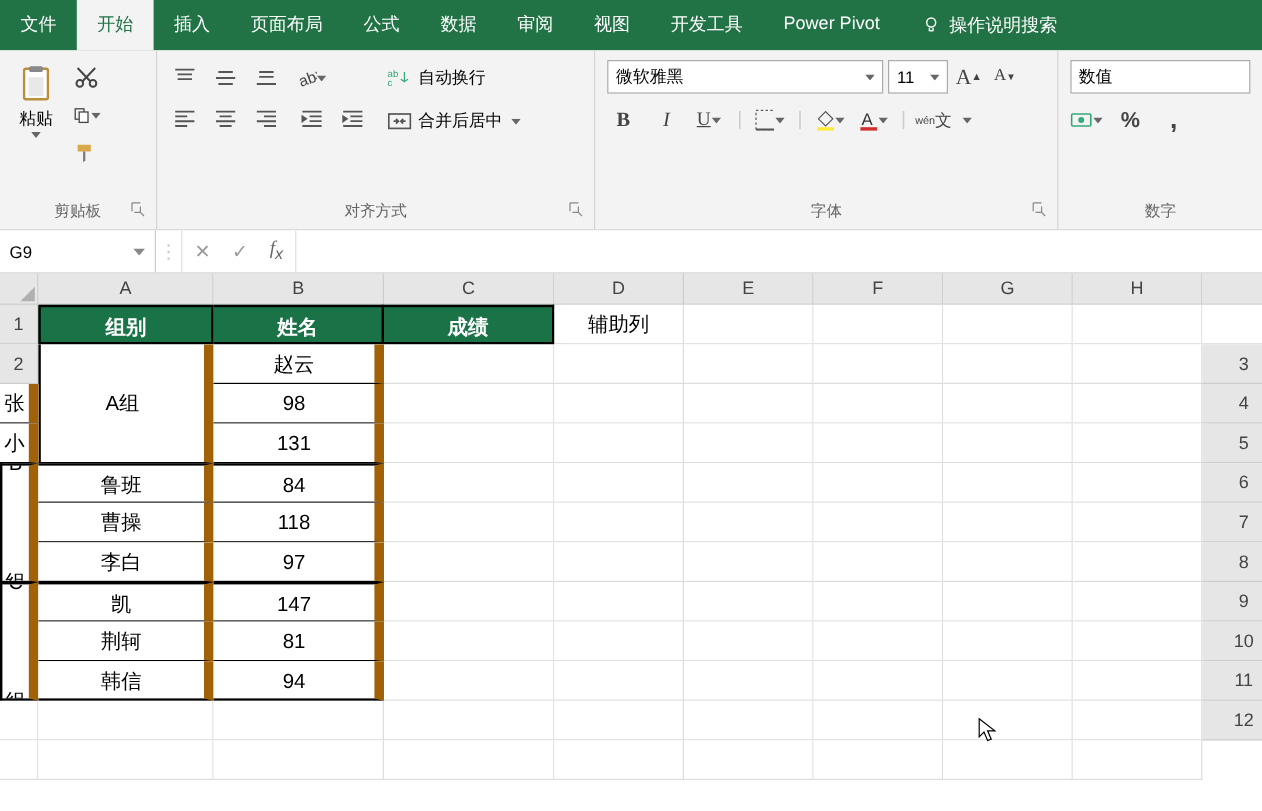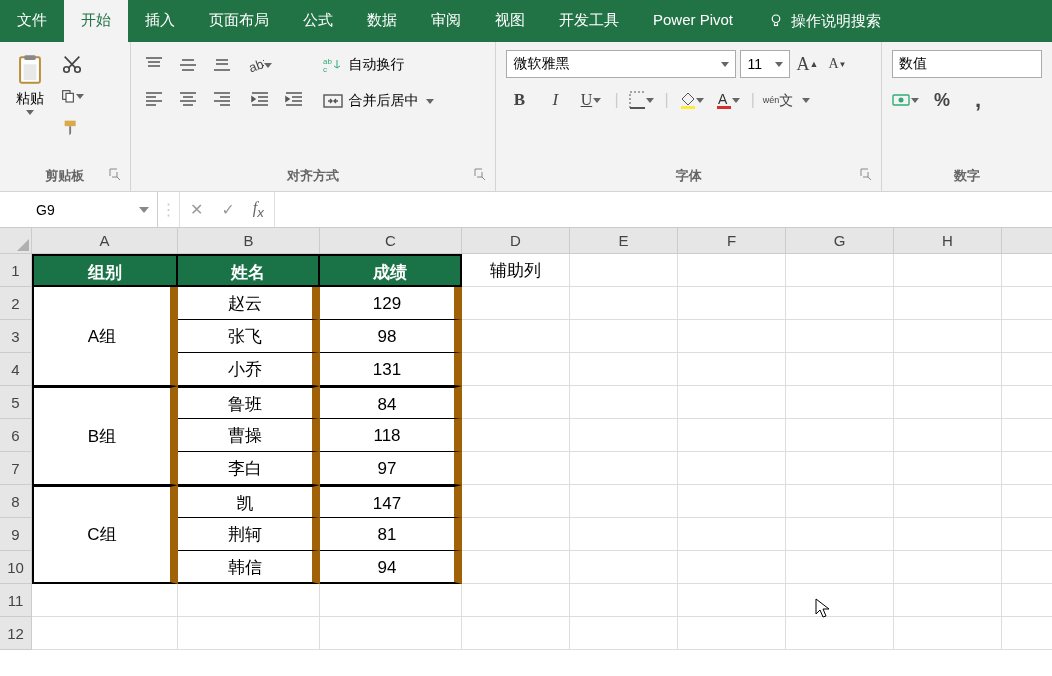--- a/index.html
+++ b/index.html
@@ -8,21 +8,21 @@
 
 .menubar { background: #217346; height: 42px; display: flex; align-items: stretch; color: #fff; font-size: 15px; }
 .menubar .tab { padding: 11px 17px 0; cursor: pointer; }
 .menubar .tab.active { background: #f3f3f3; color: #217346; font-weight: 500; }
 .menubar .tab.help { display: flex; align-items: center; gap: 6px; padding-top: 0; }
 .menubar .tab.help svg { width: 18px; height: 18px; }
 
 
 .ribbon { background: #f3f3f3; border-bottom: 1px solid #d4d4d4; height: 150px; display: flex; }
 .group { border-right: 1px solid #d4d4d4; display: flex; flex-direction: column; justify-content: space-between; padding: 6px 6px 4px; position: relative; }
-.group-label { text-align: center; font-size: 13px; color: #666; padding: 4px 0 2px; position: relative; font-weight: bold; }
+.group-label { text-align: center; font-size: 13px; color: #666; padding: 4px 0 2px; position: relative; }
 .group-label .launcher { position: absolute; right: 2px; top: 4px; width: 14px; height: 14px; color: #888; cursor: pointer; }
 .group-body { flex: 1; display: flex; align-items: flex-start; gap: 4px; }
 
 
 .clip-main { display: flex; flex-direction: column; align-items: center; gap: 2px; padding: 4px 6px; }
 .clip-side { display: flex; flex-direction: column; gap: 8px; padding: 4px 2px; }
 .ico-btn { width: 24px; height: 24px; cursor: pointer; color: #555; display: flex; align-items: center; justify-content: center; }
 .ico-lg { width: 36px; height: 36px; }
 .drop { width: 10px; color: #666; display: inline-flex; align-items: center; justify-content: center; }
 
@@ -42,21 +42,21 @@
 .font-size { width: 50px; }
 .font-btn { width: 26px; height: 24px; cursor: pointer; color: #444; display: flex; align-items: center; justify-content: center; font-family: "Times New Roman", serif; }
 
 
 .num-body { display: flex; flex-direction: column; gap: 10px; padding: 2px 4px; }
 .num-fmt { width: 150px; }
 .num-btn { width: 28px; height: 24px; cursor: pointer; color: #444; display: flex; align-items: center; justify-content: center; font-size: 15px; }
 
 
 .fbar { background: #fff; border-bottom: 1px solid #ccc; height: 36px; display: flex; align-items: stretch; }
-.namebox { width: 130px; border-right: 1px solid #ccc; display: flex; align-items: center; justify-content: space-between; padding: 0 8px; font-size: 14px; margin-left: 28px; }
+.namebox { width: 130px; border-right: 1px solid #ccc; display: flex; align-items: center; justify-content: space-between; padding: 0 8px; font-size: 14px; }
 .fbar-btns { display: flex; align-items: center; border-right: 1px solid #e0e0e0; padding: 0 10px; gap: 18px; color: #9a9a9a; }
 .fbar-btns .fx { font-style: italic; font-family: serif; color: #666; }
 .drag-handle { width: 22px; color: #ccc; display: flex; align-items: center; justify-content: center; border-right: 1px solid #e0e0e0; }
 .finput { flex: 1; padding: 0 8px; display: flex; align-items: center; font-size: 14px; }
 
 
 .sheet { position: relative; }
 .grid { display: grid; grid-template-columns: 32px 146px 142px 142px 108px 108px 108px 108px 108px 70px; }
 .hdr { background: #e6e6e6; border-right: 1px solid #ccc; border-bottom: 1px solid #ccc; text-align: center; font-size: 15px; color: #444; height: 26px; line-height: 26px; }
 .rhdr { background: #e6e6e6; border-right: 1px solid #ccc; border-bottom: 1px solid #ccc; text-align: center; font-size: 15px; color: #444; height: 33px; line-height: 33px; }
@@ -403,21 +403,20 @@
     <div class="cell">辅助列</div>
     <div class="cell"></div>
     <div class="cell"></div>
     <div class="cell"></div>
     <div class="cell"></div>
     <div class="cell"></div>
 
     <div class="rhdr">2</div>
     <div class="cell bd first merge gspan3">A组</div>
     <div class="cell bd">赵云</div>
-    <div class="cell bd">129</div>
     <div class="cell"></div>
       <div class="cell"></div>
       <div class="cell"></div>
       <div class="cell"></div>
       <div class="cell"></div>
       <div class="cell"></div>
 
     <div class="rhdr">3</div>
     <div class="cell bd">张飞</div>
     <div class="cell bd">98</div>

